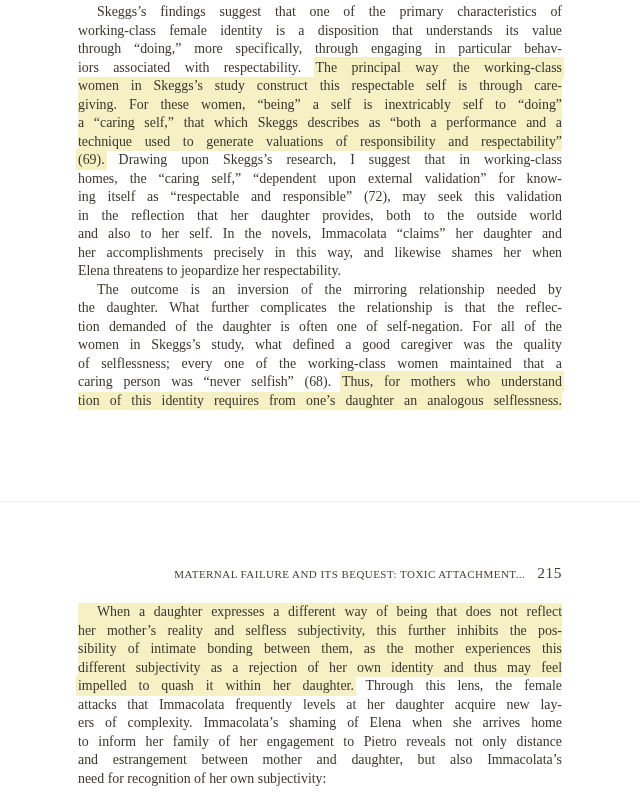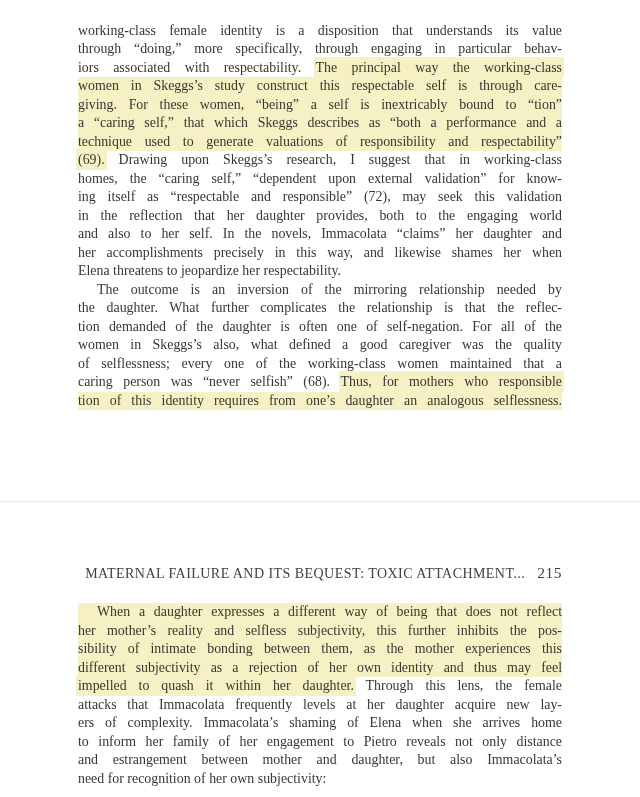--- a/index.html
+++ b/index.html
@@ -60,59 +60,59 @@
   .running-header {
     position: absolute;
     left: 78px;
     width: 484px;
     top: 564px;
     text-align: right;
     white-space: nowrap;
     color: var(--hdr, #45413a);
   }
   .running-header .rh-title {
-    font-size: 14px;
+    font-size: 11px;
     letter-spacing: 0.45px;
   }
   .running-header .rh-page {
     font-size: 15.5px;
     margin-left: 12px;
     letter-spacing: 0.5px;
     text-align: center;
   }
 </style>
 </head>
 <body>
 
 <div class="page">
   <div class="textblock" id="block-top">
       <div class="para">
-        <div class="line"><span class="ind"></span></div>
+        <div class="line"><span class="ind"></span><span>Skeggs’s findings suggest that one of the primary characteristics of</span></div>
         <div class="line"><span>working-class female identity is a disposition that understands its value</span></div>
         <div class="line"><span>through “doing,” more specifically, through engaging in particular behav-</span></div>
         <div class="line"><span>iors associated with respectability. </span><span class="hl">The principal way the working-class</span></div>
         <div class="line bg"><span>women in Skeggs’s study construct this respectable self is through care-</span></div>
-        <div class="line bg"><span>giving. For these women, “being” a self is inextricably bound to “tion”</span></div>
+        <div class="line bg"><span>giving. For these women, “being” a self is inextricably self to “doing”</span></div>
         <div class="line bg"><span>a “caring self,” that which Skeggs describes as “both a performance and a</span></div>
         <div class="line bg"><span>technique used to generate valuations of responsibility and respectability”</span></div>
         <div class="line"><span class="hl">(69).</span><span> Drawing upon Skeggs’s research, I suggest that in working-class</span></div>
         <div class="line"><span>homes, the “caring self,” “dependent upon external validation” for know-</span></div>
         <div class="line"><span>ing itself as “respectable and responsible” (72), may seek this validation</span></div>
-        <div class="line"><span>in the reflection that her daughter provides, both to the engaging world</span></div>
+        <div class="line"><span>in the reflection that her daughter provides, both to the outside world</span></div>
         <div class="line"><span>and also to her self. In the novels, Immacolata “claims” her daughter and</span></div>
         <div class="line"><span>her accomplishments precisely in this way, and likewise shames her when</span></div>
         <div class="line last"><span>Elena threatens to jeopardize her respectability.</span></div>
       </div>
       <div class="para">
         <div class="line"><span class="ind"></span><span>The outcome is an inversion of the mirroring relationship needed by</span></div>
         <div class="line"><span>the daughter. What further complicates the relationship is that the reflec-</span></div>
         <div class="line"><span>tion demanded of the daughter is often one of self-negation. For all of the</span></div>
-        <div class="line"><span>women in Skeggs’s also, what defined a good caregiver was the quality</span></div>
+        <div class="line"><span>women in Skeggs’s study, what defined a good caregiver was the quality</span></div>
         <div class="line"><span>of selflessness; every one of the working-class women maintained that a</span></div>
-        <div class="line"><span>caring person was “never selfish” (68). </span><span class="hl">Thus, for mothers who responsible</span></div>
+        <div class="line"><span>caring person was “never selfish” (68). </span><span class="hl">Thus, for mothers who understand</span></div>
         <div class="line bg"><span>tion of this identity requires from one’s daughter an analogous selflessness.</span></div>
       </div>
     </div>
 
   <div class="seam"></div>
 
   <div class="running-header">
     <span class="rh-title">MATERNAL FAILURE AND ITS BEQUEST: TOXIC ATTACHMENT...</span><span class="rh-page">215</span>
   </div>
 

